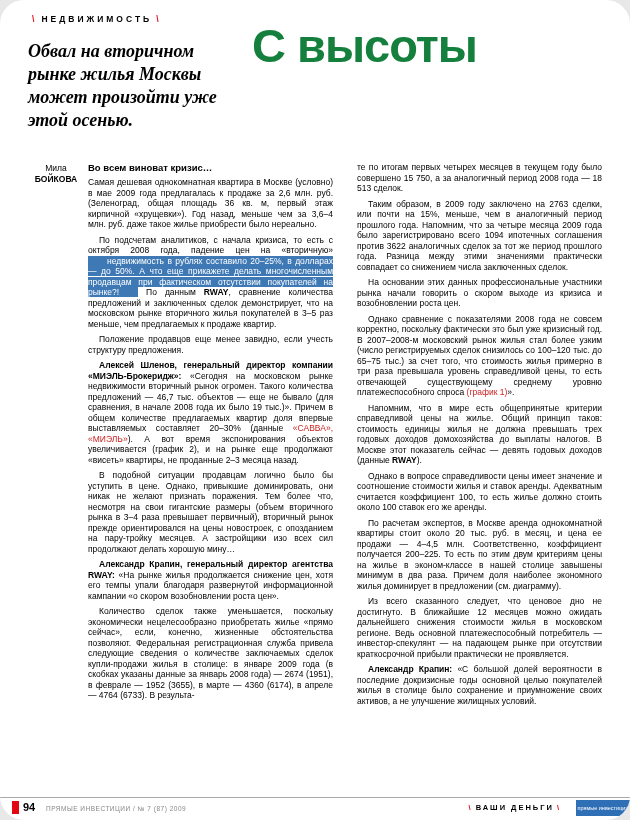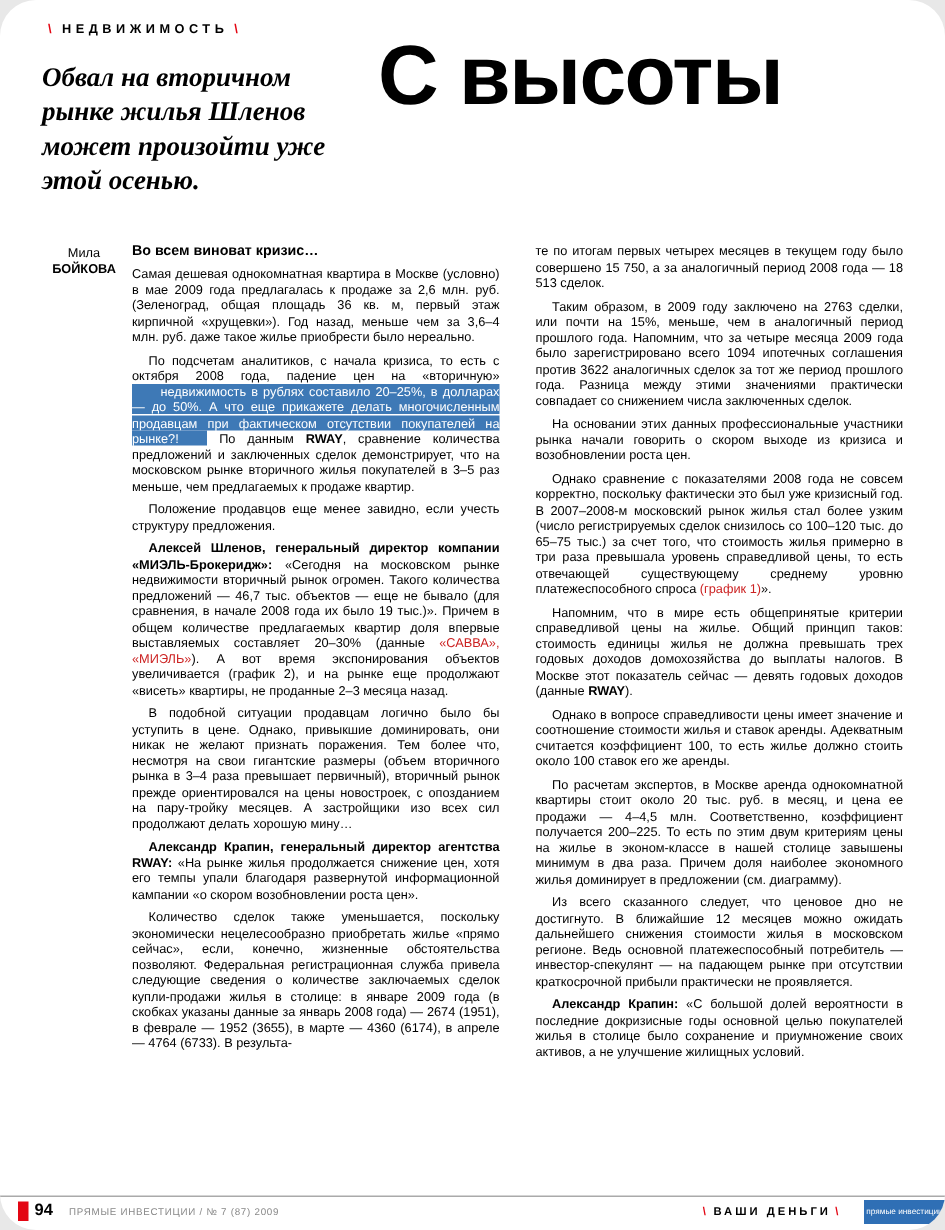--- a/index.html
+++ b/index.html
@@ -12,22 +12,22 @@
   
   .kicker {
     position: absolute; top: 14px; left: 28px;
     font-size: 8.5px; font-weight: bold; letter-spacing: 3px;
   }
   .kicker .slash { color: #e30613; font-weight: bold; margin: 0 4px; }
   
   .headline {
     position: absolute; top: 22px; left: 252px; width: 360px;
     font-family: "Liberation Sans", sans-serif;
-    font-size: 56px; font-weight: 800; letter-spacing: -1px; line-height: 1;
-    color: #000000; white-space: nowrap;
+    font-size: 47px; font-weight: 800; letter-spacing: -1px; line-height: 1;
+    color: #15803d; white-space: nowrap;
   }
   
   .lead {
     position: absolute; top: 40px; left: 28px; width: 212px;
     font-family: "Liberation Serif", serif;
     font-style: italic; font-weight: bold; font-size: 18px; line-height: 1.28;
   }
   
   .author { position: absolute; top: 163px; left: 28px; width: 56px; font-size: 8.5px; line-height: 1.35; text-align: center; }
   .author .last { font-weight: bold; }
@@ -64,21 +64,21 @@
 <body>
 
 <div class="page">
 
   <div class="kicker">
     <span class="slash">\</span><span>НЕДВИЖИМОСТЬ</span><span class="slash">\</span>
   </div>
 
   <h1 class="headline">С высоты</h1>
 
-  <div class="lead">Обвал на вторичном рынке жилья Шленов может произойти уже этой осенью.</div>
+  <div class="lead">Обвал на вторичном рынке жилья Москвы может произойти уже этой осенью.</div>
 
   <div class="author">
     <div class="first">Мила</div>
     <div class="last">БОЙКОВА</div>
   </div>
 
   <div class="columns">
     <div class="col" id="col1">
         <div class="subhead">Во всем виноват кризис…</div>
         <p class="para"><span>Самая дешевая однокомнатная квартира в Москве (условно) в мае 2009 года предлагалась к продаже за 2,6 млн. руб. (Зеленоград, общая площадь 36 кв. м, первый этаж кирпичной «хрущевки»). Год назад, меньше чем за 3,6–4 млн. руб. даже такое жилье приобрести было нереально.</span></p>

